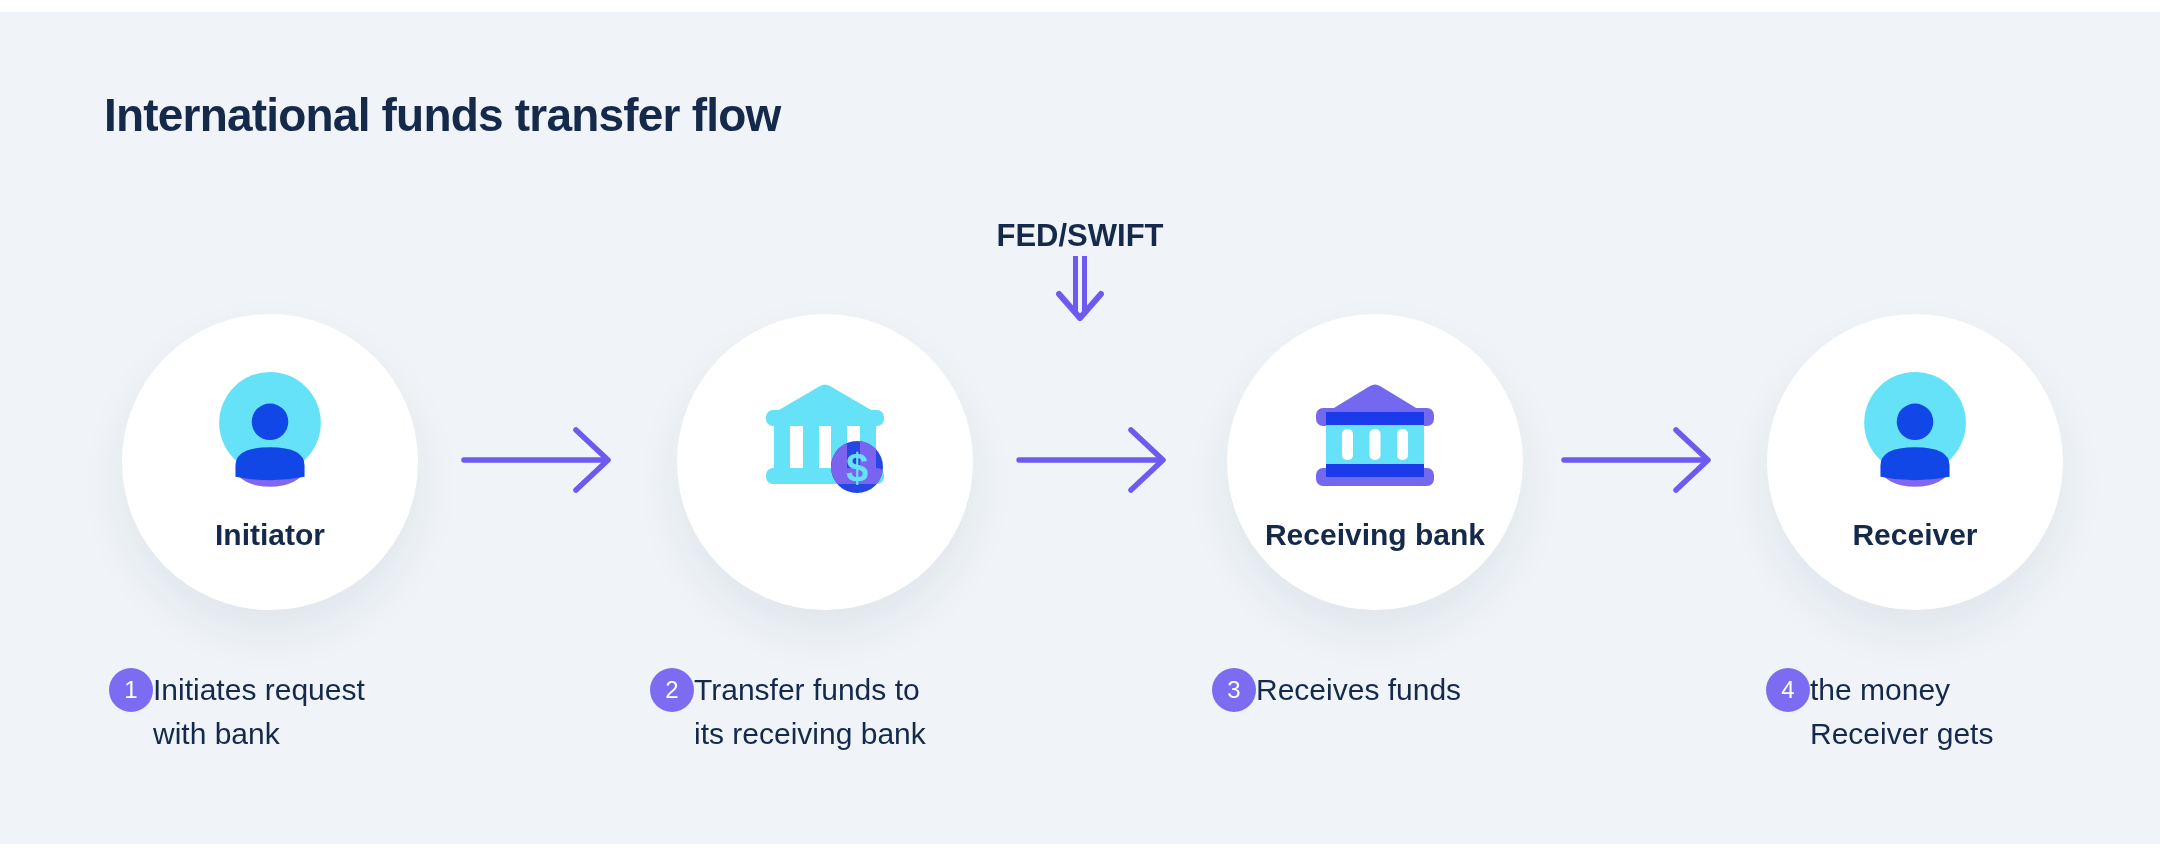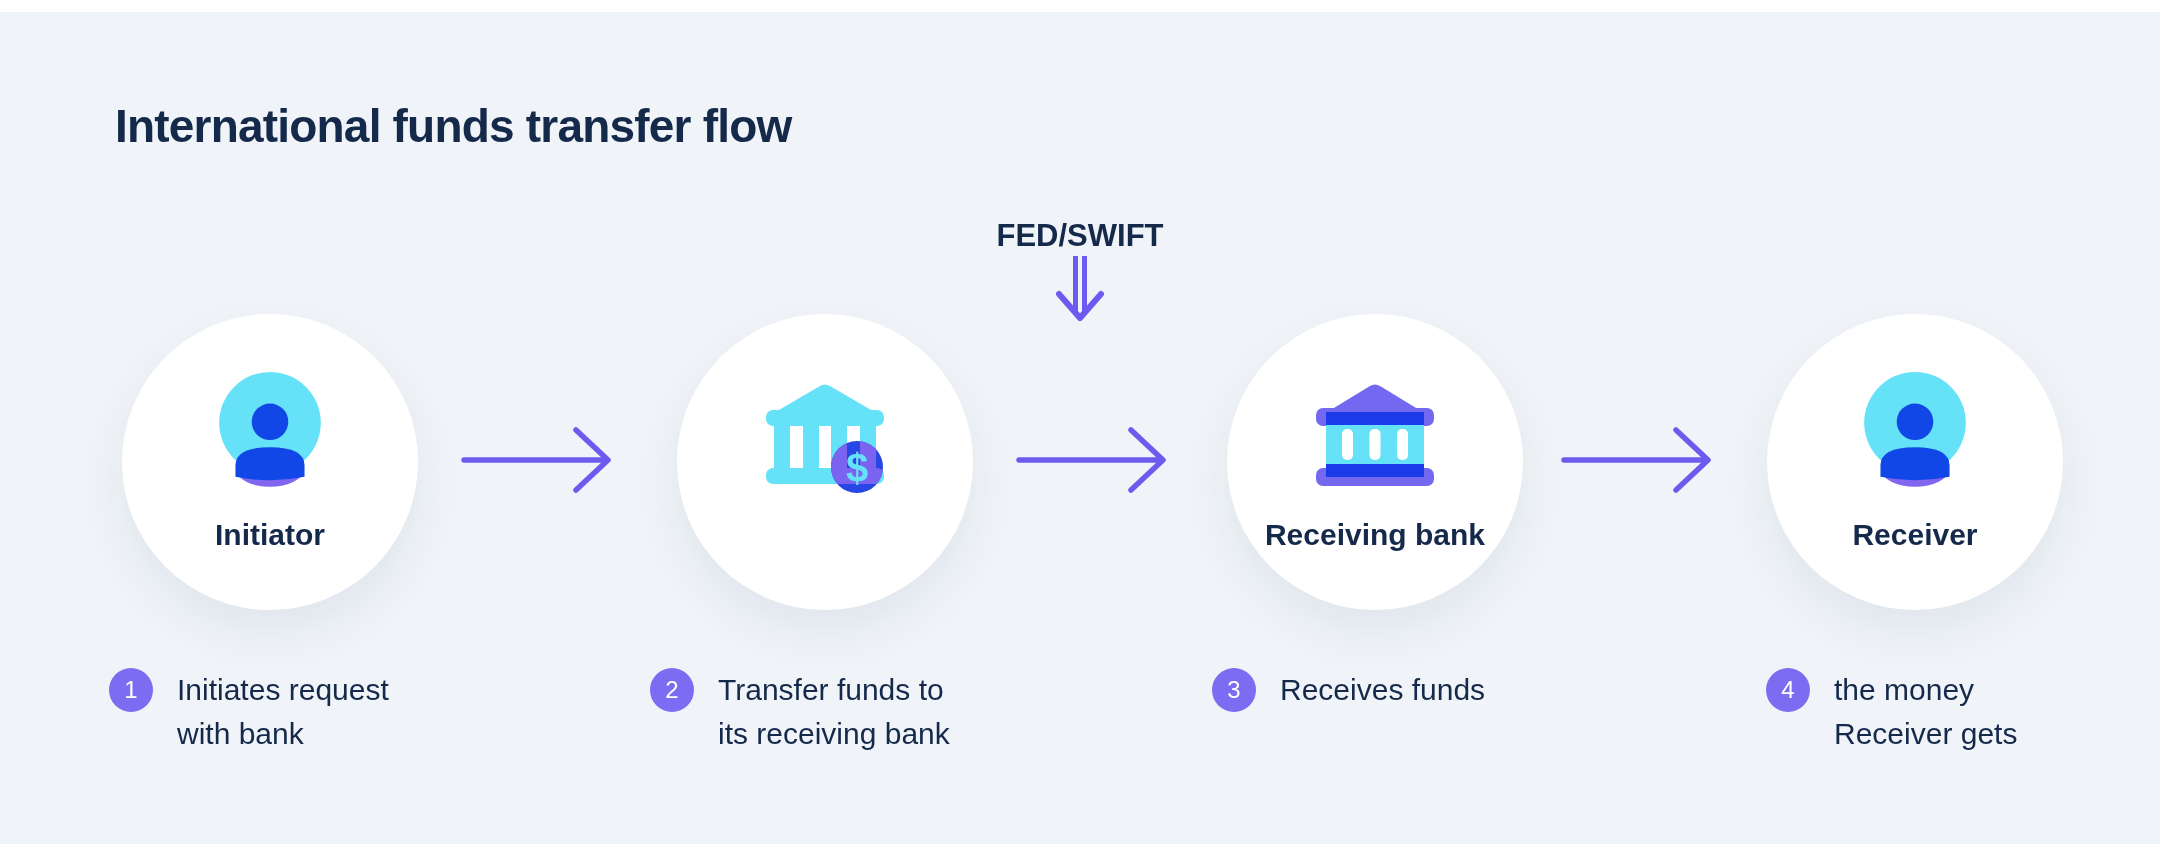--- a/index.html
+++ b/index.html
@@ -4,21 +4,21 @@
 <style>
   html,body{margin:0;padding:0;background:#ffffff;}
   .canvas{
     position:relative;width:2160px;height:852px;background:#F0F4F8;
     font-family:"Liberation Sans",sans-serif;overflow:hidden;color:#15294B;
   }
   .edge{position:absolute;left:0;right:0;background:#FFFFFF;}
   .edge.top{top:0;height:12px;}
   .edge.bottom{bottom:0;height:8px;}
   .title{
-    position:absolute;left:104px;top:88px;margin:11px;
+    position:absolute;left:104px;top:88px;margin:0;
     font-size:46px;font-weight:700;letter-spacing:-0.8px;color:#15294B;
   }
   .fedswift{
     position:absolute;left:1080px;top:218px;transform:translateX(-50%);
     font-size:31px;font-weight:600;color:#15294B;white-space:nowrap;
   }
   .fs-arrow{position:absolute;left:1054px;top:254px;}
   .node{
     position:absolute;top:314px;width:296px;height:296px;border-radius:50%;
     background:#FFFFFF;box-shadow:0 22px 48px rgba(21,41,75,0.07);
@@ -28,21 +28,21 @@
     position:absolute;top:202px;left:0;width:100%;text-align:center;
     font-size:30px;font-weight:600;line-height:38px;color:#15294B;
   }
   .flow-arrow{position:absolute;top:422px;}
   .step{position:absolute;display:flex;align-items:flex-start;}
   .badge{
     width:44px;height:44px;border-radius:50%;background:#7B6CF2;color:#FFFFFF;
     font-size:24px;font-weight:400;display:flex;align-items:center;justify-content:center;
     flex:0 0 auto;
   }
-  .step-lines{margin-left:24px;font-size:30px;font-weight:500;line-height:44px;color:#15294B;}
+  .step-lines{font-size:30px;font-weight:500;line-height:44px;color:#15294B;}
   .step-lines div{white-space:nowrap;}
 </style>
 </head>
 <body>
 
 <div class="canvas">
   <div class="edge top"></div>
   <div class="edge bottom"></div>
 
   <h1 class="title">International funds transfer flow</h1>

